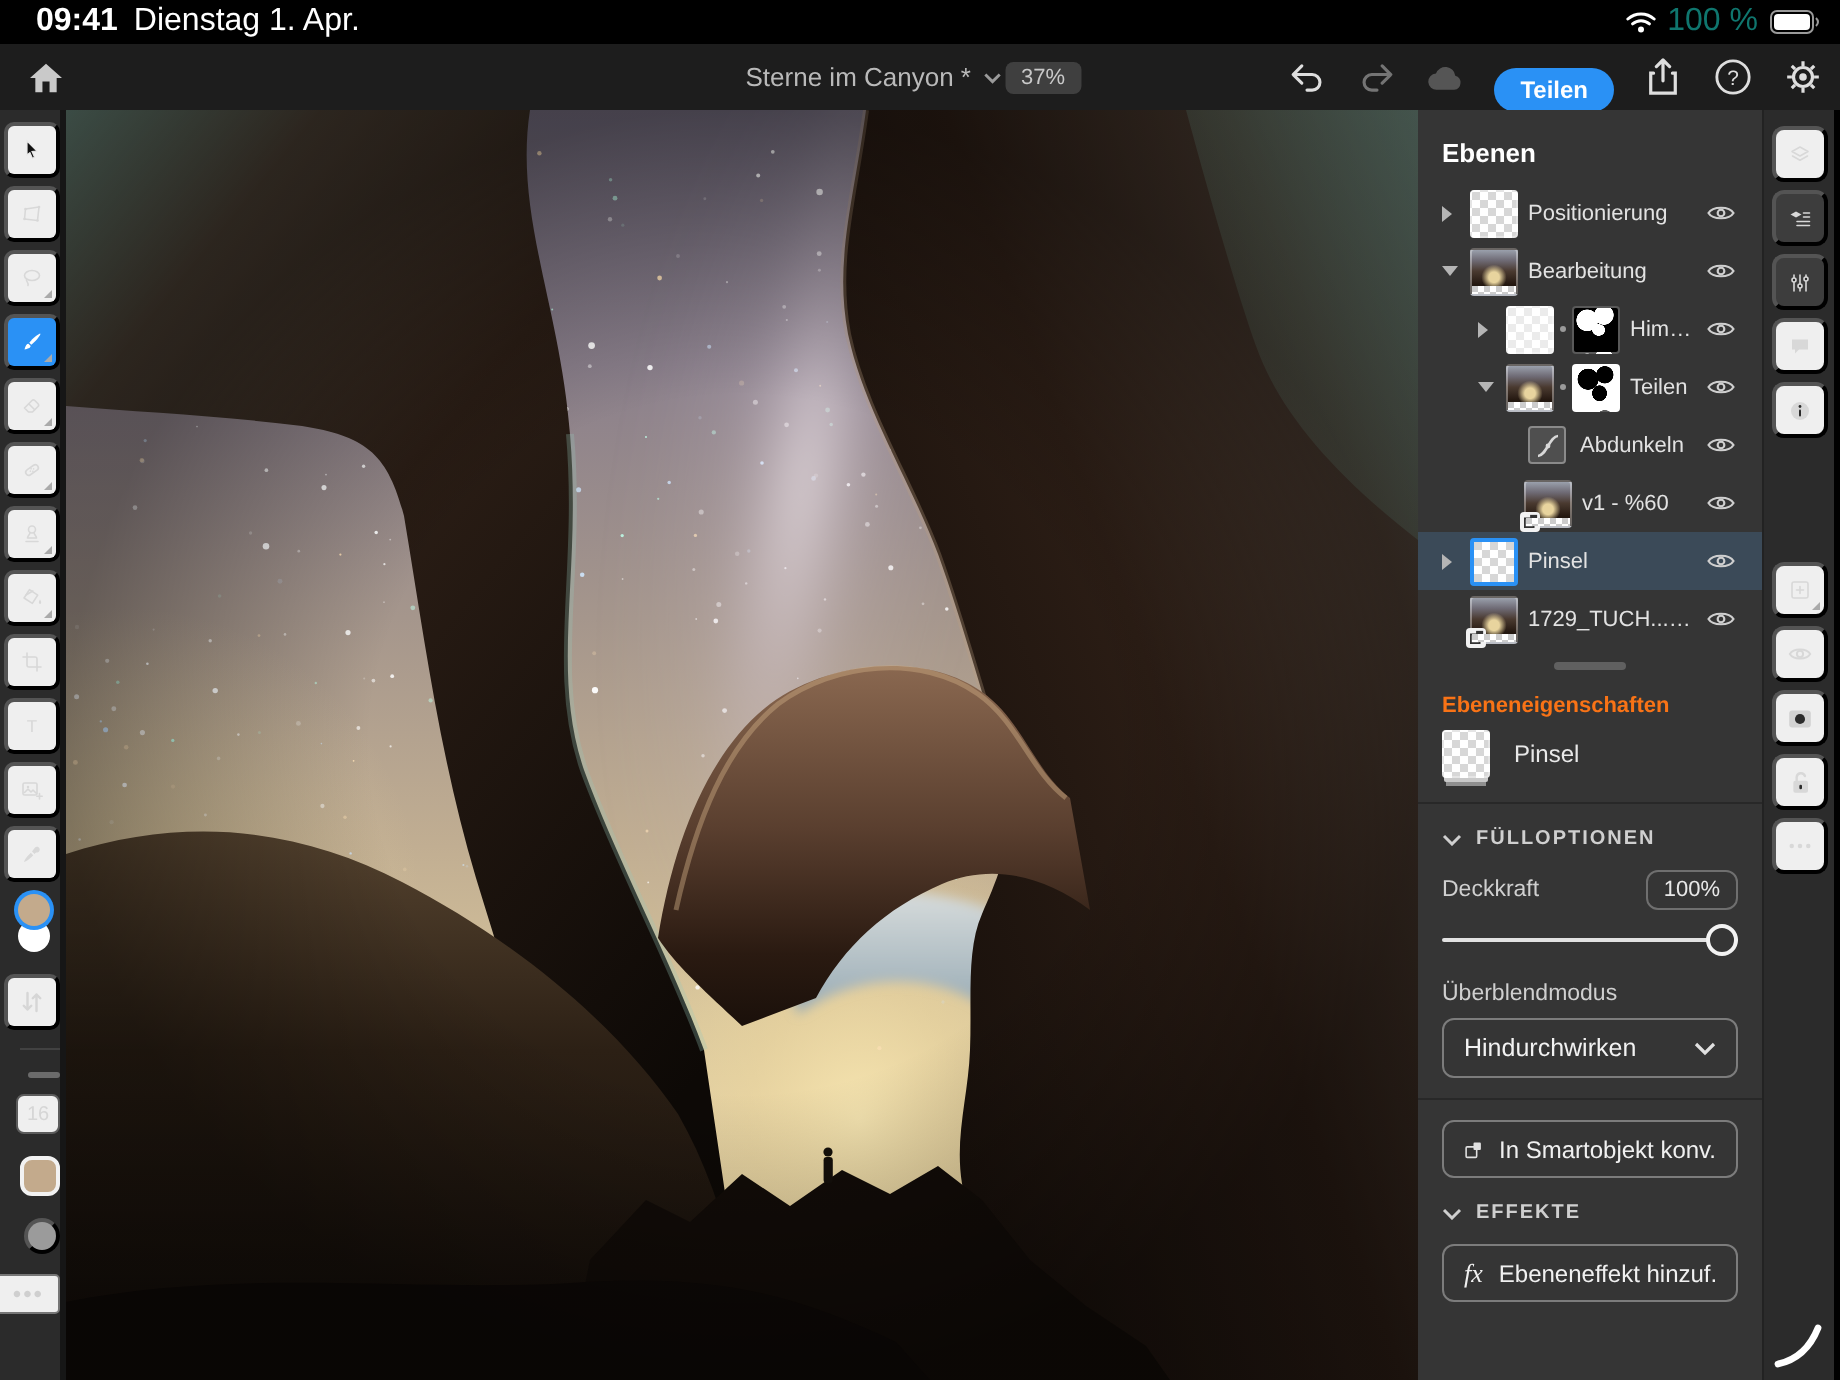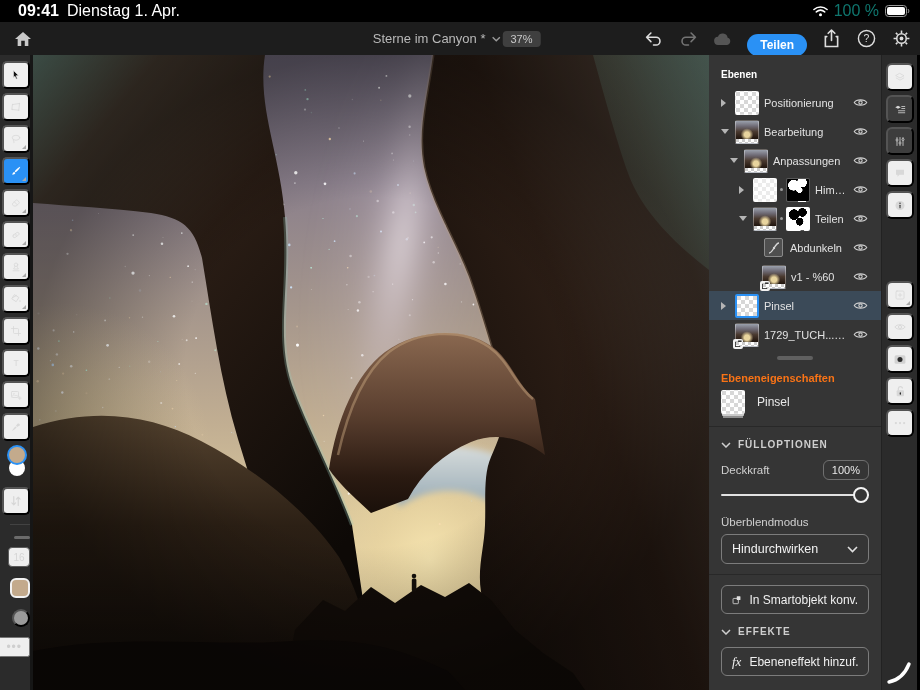--- a/index.html
+++ b/index.html
@@ -38,21 +38,21 @@
   .bg{position:absolute;left:3px;top:13px;width:16px;height:16px;border-radius:50%;background:#fff;z-index:1;}
   .rbtn{position:relative;width:28px;height:28px;margin-bottom:4px;border-radius:6px;display:flex;align-items:center;justify-content:center;flex:none;}
   .rbtn.active{background:#3d3d3d;}
   .rbtn .sub{position:absolute;right:2px;bottom:2px;width:0;height:0;border-left:4px solid transparent;border-bottom:4px solid #aaa;}
   .gap60{height:58px;flex:none;}
   .corner-arc{position:absolute;right:4px;bottom:4px;}
   
   .canvas{flex:none;width:676px;height:635px;display:block;}
   
   .panel{width:172px;height:635px;background:#353535;padding:0 12px;overflow:hidden;flex:none;}
-  .panel h2{font-size:10px;font-weight:bold;color:#fff;margin:14px 0 8px;}
+  .panel h2{font-size:13px;font-weight:bold;color:#fff;margin:14px 0 8px;}
   .panel h3{font-size:11px;font-weight:bold;color:#f97316;margin:12px 0 6px;}
   .lrow{display:flex;align-items:center;height:29px;gap:5px;position:relative;}
   .lrow.selected{background:var(--selrow);margin:0 -12px;padding:0 12px;}
   .exp{width:9px;flex:none;display:flex;}
   .exp.collapsed i{width:0;height:0;border-top:4px solid transparent;border-bottom:4px solid transparent;border-left:5px solid #b5b5b5;}
   .exp.expanded i{width:0;height:0;border-left:4px solid transparent;border-right:4px solid transparent;border-top:5px solid #b5b5b5;}
   .thumb{width:24px;height:24px;border-radius:2px;flex:none;position:relative;border:1px solid rgba(255,255,255,.35);}
   .thumb.small{width:19px;height:19px;margin:0 2px;border:1px solid #8a8a8a;background:#4f4f4f;display:flex;align-items:center;justify-content:center;}
   .thumb.sel{border:2px solid var(--accent);}
   .t-checker{background:#fff repeating-conic-gradient(#ffffff 0 25%,#d7d7d7 0 50%) 0 0/8px 8px;}
@@ -856,33 +856,20 @@
             <span class="thumb t-photo"></span>
             <span class="lname">Bearbeitung</span>
             <button class="eyebtn">
               <svg width="15" height="11" viewBox="0 0 18 12">
                 <path d="M1.5,6 C4,1.8 14,1.8 16.5,6 C14,10.2 4,10.2 1.5,6 Z" fill="none" stroke="#cfcfcf" stroke-width="1.3"></path>
                 <circle cx="9" cy="6" r="2" fill="none" stroke="#cfcfcf" stroke-width="1.3"></circle>
               </svg>
             </button>
           </div>
           <div class="lrow">
-            <span class="exp expanded" style="margin-left:9px">
-              <i></i>
-            </span>
-            <span class="thumb t-photo"></span>
-            <span class="lname">Anpassungen</span>
-            <button class="eyebtn">
-              <svg width="15" height="11" viewBox="0 0 18 12">
-                <path d="M1.5,6 C4,1.8 14,1.8 16.5,6 C14,10.2 4,10.2 1.5,6 Z" fill="none" stroke="#cfcfcf" stroke-width="1.3"></path>
-                <circle cx="9" cy="6" r="2" fill="none" stroke="#cfcfcf" stroke-width="1.3"></circle>
-              </svg>
-            </button>
-          </div>
-          <div class="lrow">
             <span class="exp collapsed" style="margin-left:18px">
               <i></i>
             </span>
             <span class="thumb t-checkerlight"></span>
             <span class="linkdot"></span>
             <span class="thumb m-sky"></span>
             <span class="lname">Himmel</span>
             <button class="eyebtn">
               <svg width="15" height="11" viewBox="0 0 18 12">
                 <path d="M1.5,6 C4,1.8 14,1.8 16.5,6 C14,10.2 4,10.2 1.5,6 Z" fill="none" stroke="#cfcfcf" stroke-width="1.3"></path>

